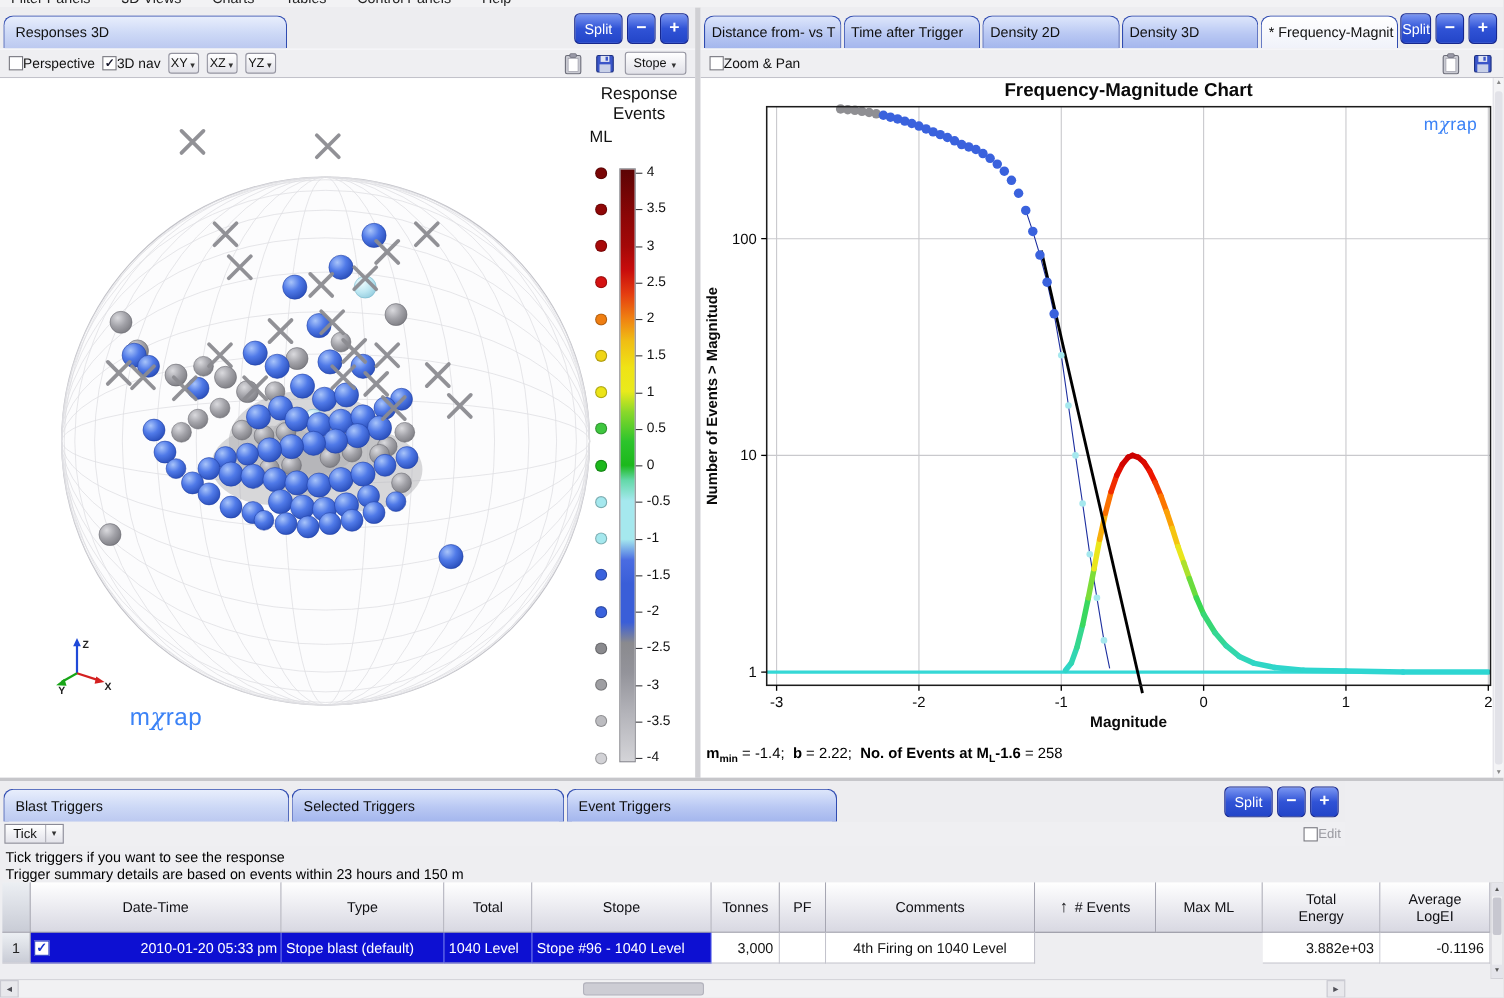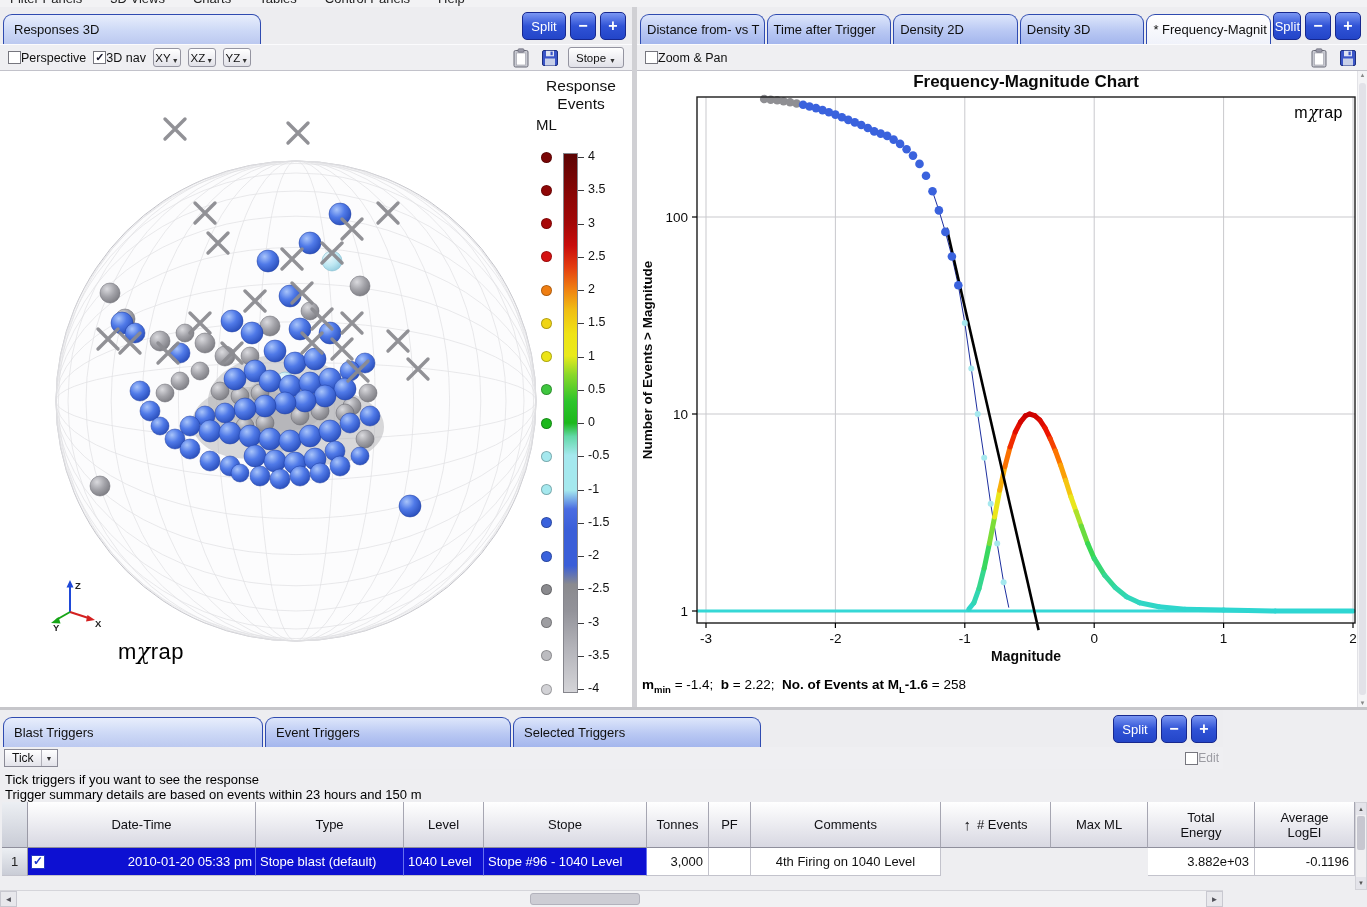--- a/index.html
+++ b/index.html
@@ -48,21 +48,21 @@
   .legend{position:absolute;top:0;right:0;width:102px;height:636px;}
   .lg-title{position:absolute;width:100%;text-align:center;font-size:15.5px;color:#111;}
   .lg-units{position:absolute;left:6px;font-size:15px;color:#111;}
   .colorbar{position:absolute;left:33px;top:82px;width:15px;height:540px;border:1px solid #85858c;box-sizing:border-box;
     background:linear-gradient(180deg,#5c0404 0%,#8c0606 8%,#a40808 13%,#c80c0c 17%,#e43c10 21%,#ef7e12 25%,
       #f0be14 29%,#efe316 33.5%,#e9ea1c 37.5%,#8ad82a 41%,#2cc42c 46%,#1cb81c 50%,#63d8a8 52.5%,#a5e8ee 56%,
       #a5e8ee 62.5%,#4a6ce2 66%,#3a5ed8 70%,#3a5ed8 76.5%,#8a8a8e 80%,#93939a 85%,#b4b4ba 92%,#d4d4d8 100%);}
   .lg-dot{position:absolute;left:11px;width:11px;height:11px;border-radius:50%;border:1px solid rgba(0,0,0,0.25);box-sizing:border-box;}
   .lg-tick{position:absolute;left:48px;width:6px;height:1px;background:#3a3a3e;}
   .lg-label{position:absolute;left:58px;font-size:12.5px;color:#111;}
-  .logo{color:#000000;letter-spacing:0.5px;}
+  .logo{color:#3b82f6;letter-spacing:0.5px;}
   .logo .chi{font-family:"DejaVu Serif",serif;font-style:italic;}
   .logo3d{position:absolute;left:118px;top:568px;font-size:22px;}
   .triad{position:absolute;left:50px;top:503px;}
   .triad-label{font-size:9.5px;fill:#222;font-weight:bold;}
   
   .chartwrap{position:relative;height:636px;background:#fff;}
   .chartwrap svg text{font-family:"Liberation Sans",sans-serif;fill:#0a0a0a;}
   .chart-logo{position:absolute;top:32px;right:24px;font-size:16px;}
   .fm-annotation{position:absolute;left:5px;top:606px;font-size:13.5px;color:#000;white-space:pre;}
   .fm-annotation b{font-weight:bold;}
@@ -562,22 +562,22 @@
         <div class="scr-down">▼</div>
       </div>
     </div>
   </div>
 
   <div class="hdivider"></div>
 
   <div class="bottom-panel">
     <div class="tabbar">
       <div class="tab lite tab-b1">Blast Triggers</div>
+      <div class="tab tab-b3">Selected Triggers</div>
       <div class="tab tab-b2">Event Triggers</div>
-      <div class="tab tab-b3">Selected Triggers</div>
       <div class="tb-buttons">
         <div class="split-btn">Split</div>
         <div class="sq-btn">−</div>
         <div class="sq-btn">+</div>
       </div>
     </div>
     <div class="btoolbar">
       <span class="dropdown">
         <span class="dd-label">Tick</span>
         <span class="dd-arrow">▼</span>
@@ -589,21 +589,21 @@
     </div>
     <div class="info">
       <div>Tick triggers if you want to see the response</div>
       <div>Trigger summary details are based on events within 23 hours and 150 m</div>
     </div>
     <div class="table-region">
       <div class="trow thead">
         <div class="tc cw0 rowhead"></div>
         <div class="tc cw1">Date-Time</div>
         <div class="tc cw2">Type</div>
-        <div class="tc cw3">Level</div>
+        <div class="tc cw3">Total</div>
         <div class="tc cw4">Stope</div>
         <div class="tc cw5">Tonnes</div>
         <div class="tc cw6">PF</div>
         <div class="tc cw7">Comments</div>
         <div class="tc cw8">
             <span class="sort-arrow">↑</span>
             <span># Events</span>
           </div>
         <div class="tc cw9">Max ML</div>
         <div class="tc cw10">

